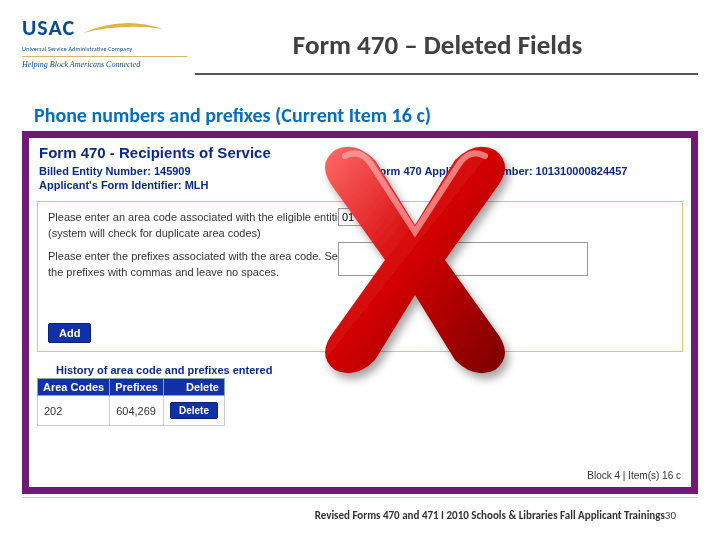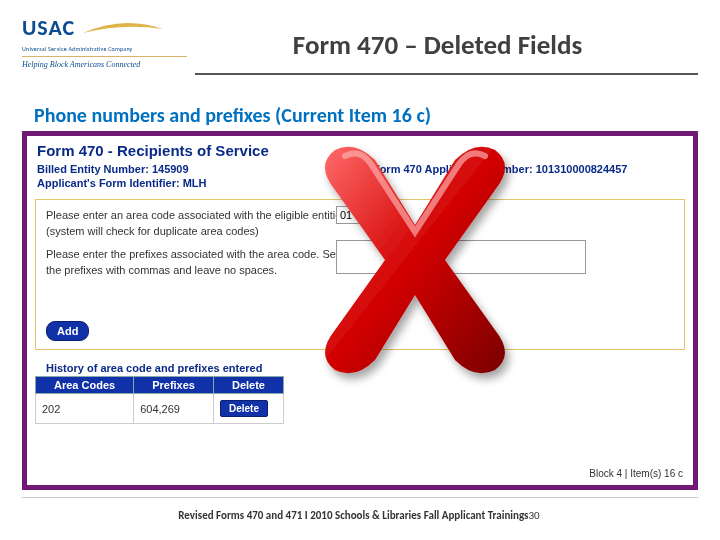--- a/index.html
+++ b/index.html
@@ -77,21 +77,21 @@
     font-weight: 700;
     color: #0070c0;
   }
 
   
   .panel-wrap {
     margin: 0 22px;
     position: relative;
   }
   .panel {
-    border: 5px solid #701a75;
+    border: 7px solid #701a75;
     background: #fff;
     font-family: Arial, sans-serif;
     font-size: 11px;
   }
   .panel-title {
     padding: 6px 10px 4px 10px;
     color: #0a2a8a;
     font-weight: 700;
     font-size: 15px;
   }
@@ -141,41 +141,41 @@
   }
   .add-btn {
     display: inline-block;
     margin-top: 42px;
     background: #1131a8;
     color: #fff;
     font-weight: 700;
     font-size: 11px;
     padding: 3px 10px;
     border: 1px solid #0a2070;
-    border-radius: 9px;
+    border-radius: 2px;
     cursor: pointer;
   }
 
   .history-title {
-    margin: 0 17px;
+    margin: 0 25px;
     padding: 4px 2px 2px 2px;
     color: #0a2a8a;
     font-weight: 700;
     font-size: 11px;
   }
   .history-table {
     margin: 0 8px 8px 8px;
     border-collapse: collapse;
     font-size: 11px;
   }
   .history-table th {
     background: #1131a8;
     color: #fff;
     font-weight: 700;
-    padding: 2px 18px;
+    padding: 2px 5px;
     border: 1px solid #8aa;
     text-align: right;
   }
   .history-table td {
     border: 1px solid #ccc;
     padding: 6px 6px;
     color: #333;
   }
   .del-btn {
     background: #1131a8;
@@ -212,23 +212,23 @@
     margin: 0 22px;
     position: absolute;
     bottom: 42px;
     left: 0;
     right: 0;
   }
   .footer {
     position: absolute;
     bottom: 18px;
     left: 54px;
-    right: 56px;
+    right: 44px;
     display: flex;
-    justify-content: center;
+    justify-content: flex-end;
     font-size: 11px;
     color: #333;
   }
   .footer .l1 { font-weight: 600; }
   .footer .pg { color: #333; }
 </style>
 </head>
 <body>
 
 <div class="header">

